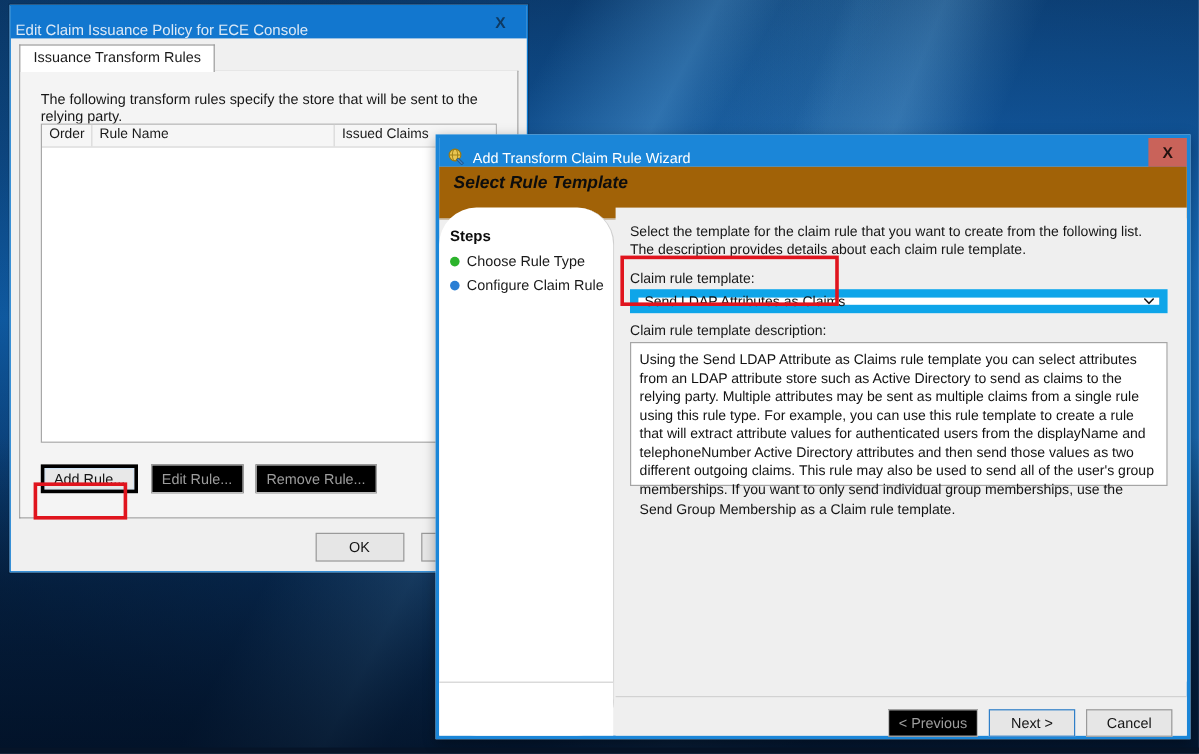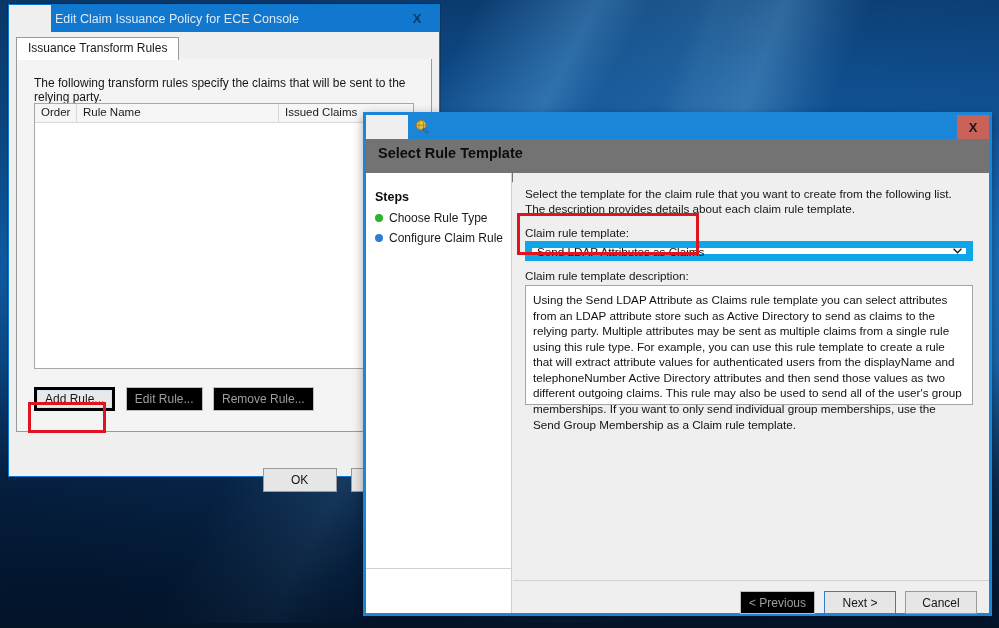--- a/index.html
+++ b/index.html
@@ -37,24 +37,23 @@
     background: #061428;
   }
 
   
   .win {
     position: absolute;
     background: #f0f0f0;
   }
   .titlebar {
     height: 26px;
-    display: flex; align-items: center;
+    display: flex; align-items: flex-end;
     color: #ffffff;
     font-size: 12px;
-    margin-left: 42px;
   }
   .titlebar .t-icon {
     width: 16px; height: 16px; margin: 0 5px 0 7px;
     flex: 0 0 auto;
     position: relative;
   }
   .titlebar .t-text { flex: 1 1 auto; white-space: nowrap; overflow: hidden; }
   .titlebar .t-close {
     width: 40px; height: 100%;
     display: flex; align-items: center; justify-content: center;
@@ -152,21 +151,21 @@
     box-shadow: inset 0 0 0 1px #cfe3f5;
     background: #e8e8e8;
   }
   .btn.disabled { color: #9d9d9d; background: #000000; border-color: #bdbdbd; }
   .btn.def { border: 1px solid #2f7fc9; }
 
   #edit-bottom {
     position: absolute; right: 14px; bottom: 8px;
     height: 24px;
   }
-  #edit-bottom .btn { min-width: 74px; margin-left: 10px; margin-top: 24px; }
+  #edit-bottom .btn { min-width: 74px; margin-left: 10px; }
 
   
   .annot {
     position: absolute;
     border: 3px solid #e0141e;
     pointer-events: none;
     z-index: 60;
   }
 
   
@@ -187,32 +186,34 @@
   #wiz-close {
     position: absolute; right: 0; top: 0;
     width: 32px; height: 24px;
     background: #c9635a;
     display: flex; align-items: center; justify-content: center;
     color: #231210; font-size: 13px; font-weight: bold;
   }
 
   #wiz-header {
     position: absolute; left: 0; top: 24px; right: 0; height: 44px;
-    background: #737373;
+    background: #a16207;
     border-bottom: 1px solid #d9d9d9;
+    font-style: italic;
   }
   #wiz-header-title {
     position: absolute; left: 12px; top: 6px;
     font-size: 14.5px; font-weight: bold; color: #0d0d0d;
   }
 
   #wiz-steps {
     position: absolute; left: 0; top: 58px; width: 146px; bottom: 0;
     background: #ffffff;
     border-right: 1px solid #cfcfcf;
+    border-radius: 31px;
   }
   #wiz-steps-title {
     position: absolute; left: 9px; top: 17px;
     font-size: 12.5px; font-weight: bold; color: #0d0d0d;
   }
   .step {
     position: absolute; left: 9px;
     display: flex; align-items: center;
     font-size: 12px; color: #1a1a1a;
     white-space: nowrap;
@@ -310,21 +311,21 @@
   <div id="edit-body">
 
     <div class="tabstrip">
       <div class="tabstrip-line"></div>
       <div class="tab-sel">Issuance Transform Rules</div>
     </div>
 
     <div class="tabpage">
       <div class="tabpage-inner">
 
-        <div id="edit-desc">The following transform rules specify the claims that will be sent to the relying party.</div>
+        <div id="edit-desc">The following transform rules specify the store that will be sent to the relying party.</div>
 
         <div id="rules-list">
           <div id="rules-head">
             <div class="col c1">Order</div>
             <div class="col c2">Rule Name</div>
             <div class="col c3">Issued Claims</div>
           </div>
         </div>
 
         <div class="btnrow">
@@ -350,20 +351,21 @@
 
   <div class="titlebar">
     <span class="t-icon">
       <svg class="globe-icon" viewBox="0 0 16 16">
         <circle cx="6.6" cy="6.6" r="5.2" fill="#e8c451" stroke="#9a7a14" stroke-width="1"></circle>
         <path d="M1.6 6.6 h10" stroke="#9a7a14" stroke-width="0.8" fill="none"></path>
         <ellipse cx="6.6" cy="6.6" rx="2.4" ry="5.2" fill="none" stroke="#9a7a14" stroke-width="0.8"></ellipse>
         <path d="M9.5 9.2 l4.6 4.6 -1.6 1.6 -4.6 -4.6 z" fill="#3a7fc4" stroke="#1d4f80" stroke-width="0.8"></path>
       </svg>
     </span>
+    <span class="t-text">Add Transform Claim Rule Wizard</span>
     <span id="wiz-close">X</span>
   </div>
 
   <div id="wiz-header">
     <div id="wiz-header-title">Select Rule Template</div>
   </div>
 
   <div id="wiz-steps">
     <div id="wiz-steps-title">Steps</div>
 

